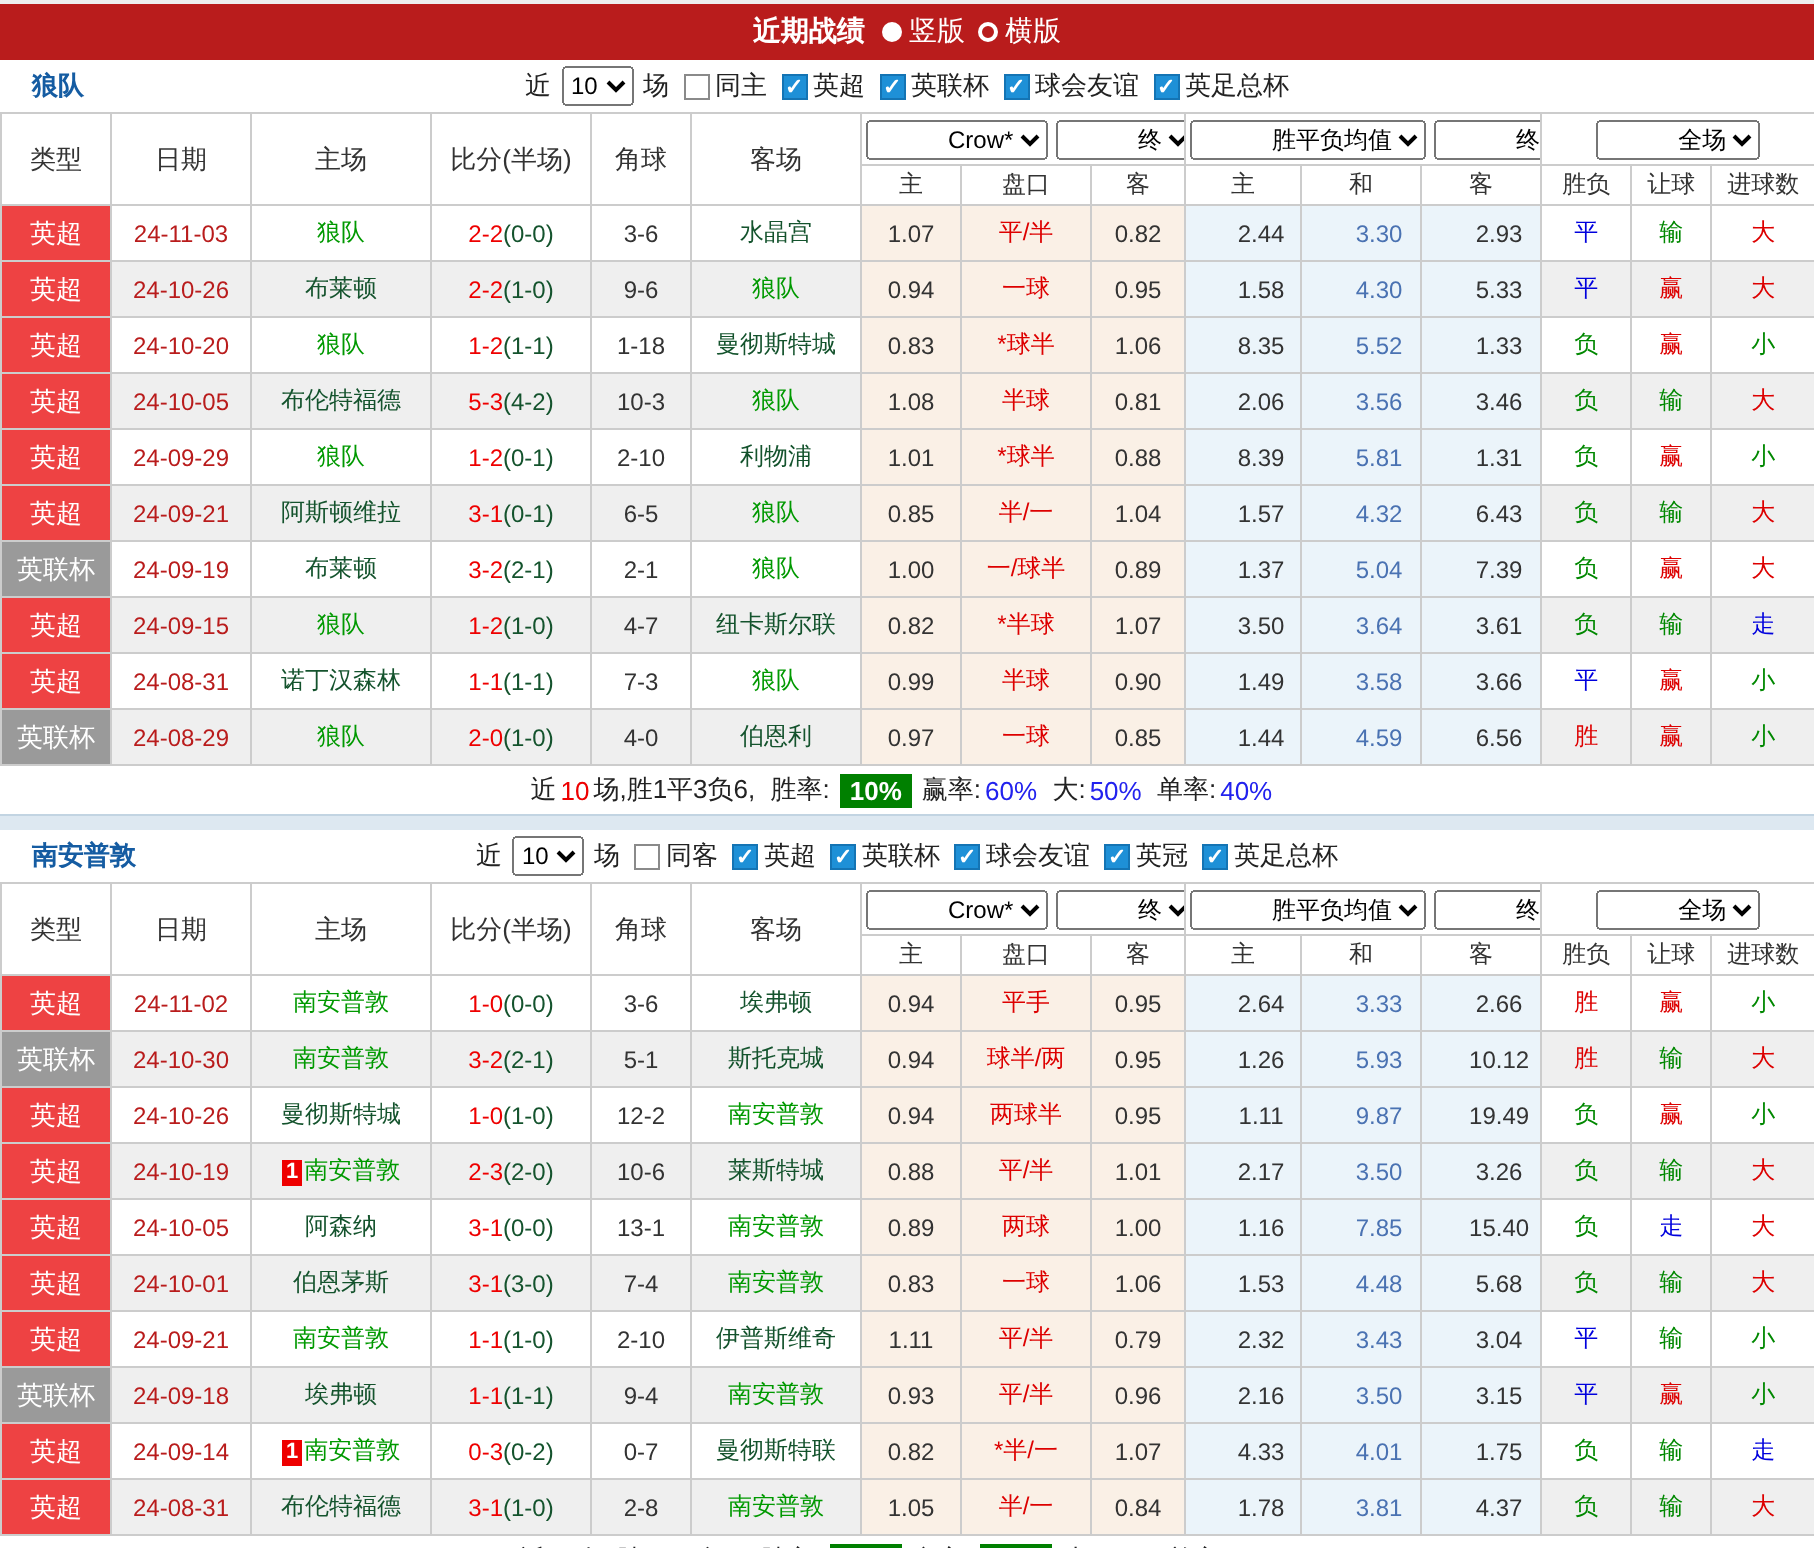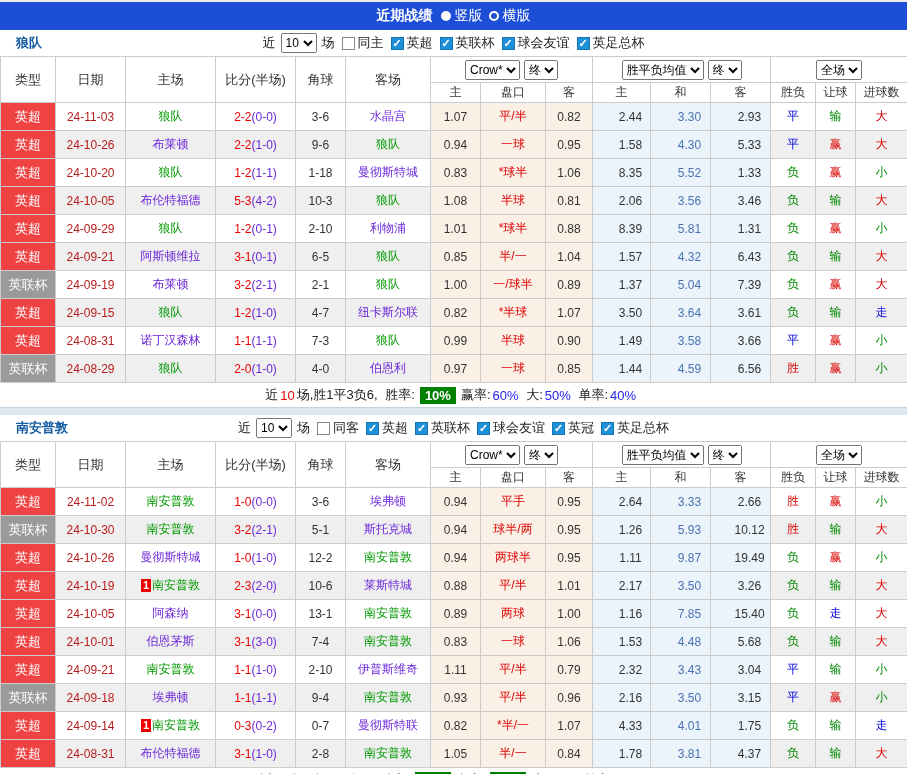--- a/index.html
+++ b/index.html
@@ -2,21 +2,21 @@
 <html><head>
 <meta charset="utf-8">
 <style>
   * { box-sizing: border-box; }
   html,body { margin:0; padding:0; background:#fff; }
   body { width:907px; font-family:"Liberation Sans", sans-serif; color:#333; }
   .page { width:907px; border-top:2px solid #eee; }
 
   
   .title-bar{
-    height:28px; background:#1d4ed8; color:#fff;
+    height:28px; background:#b91c1c; color:#fff;
     display:flex; align-items:center; justify-content:center; gap:8px;
     font-size:14px;
   }
   .title-bar .title{ font-weight:bold; }
   .radio-group{ display:flex; align-items:center; gap:6px; }
   .radio-opt{ display:flex; align-items:center; gap:4px; cursor:pointer;justify-content:flex-end; }
   .radio-dot{ width:10px; height:10px; border:2px solid #fff; border-radius:50%; display:inline-block; }
   .radio-dot.sel{ background:#fff; }
 
   
@@ -36,32 +36,32 @@
     content:"✓"; color:#fff; font-size:11px; font-weight:bold;
     position:absolute; left:1px; top:-1px;
   }
 
   
   table{ border-collapse:collapse; width:907px; table-layout:fixed; text-align:center; }
   th,td{ border:1px solid #ccc; padding:0; white-space:nowrap; overflow:hidden; font-weight:normal; }
   thead th{ background:#fff; color:#333; font-size:13px; }
   thead tr.hr1 th{ height:26px; }
   thead tr.hr2 th{ height:20px; font-size:12px; }
-  thead select{ font-size:12px; height:20px; margin:0 2px; }
+  thead select{ font-size:12px; height:20px; margin:0 2px;padding-left:36px; }
   tbody td{ height:28px; font-size:12px; }
   tr.odd td{ background:#fff; }
   tr.even td{ background:#efefef; }
   td.cream{ background:#faf0e6 !important; }
   td.lblue{ background:#ebf4fa !important;padding-left:18px; }
   td.badge-cell{ color:#fff; font-size:13px; }
   .t-green{ color:#008800; }
   .t-red{ color:#dd0000; }
   .t-blue{ color:#0000dd; }
   .t-navy{ color:#4a72b2;margin-left:32px; }
-  .t-dark{ color:#6d28d9;margin-top:29px; }
+  .t-dark{ color:#14532d;margin-top:29px; }
   .focal{ color:#009900; }
   .score-red{ color:#ee0000; }
   .pk{ color:#dd0000; }
   td.date{ font-size:12px; color:#b91c1c; }
   .rc{
     display:inline-block; background:#ee0000; color:#fff; font-size:11px;
     line-height:13px; padding:0 2px; margin-right:1px; font-weight:bold;
   }
 
   

